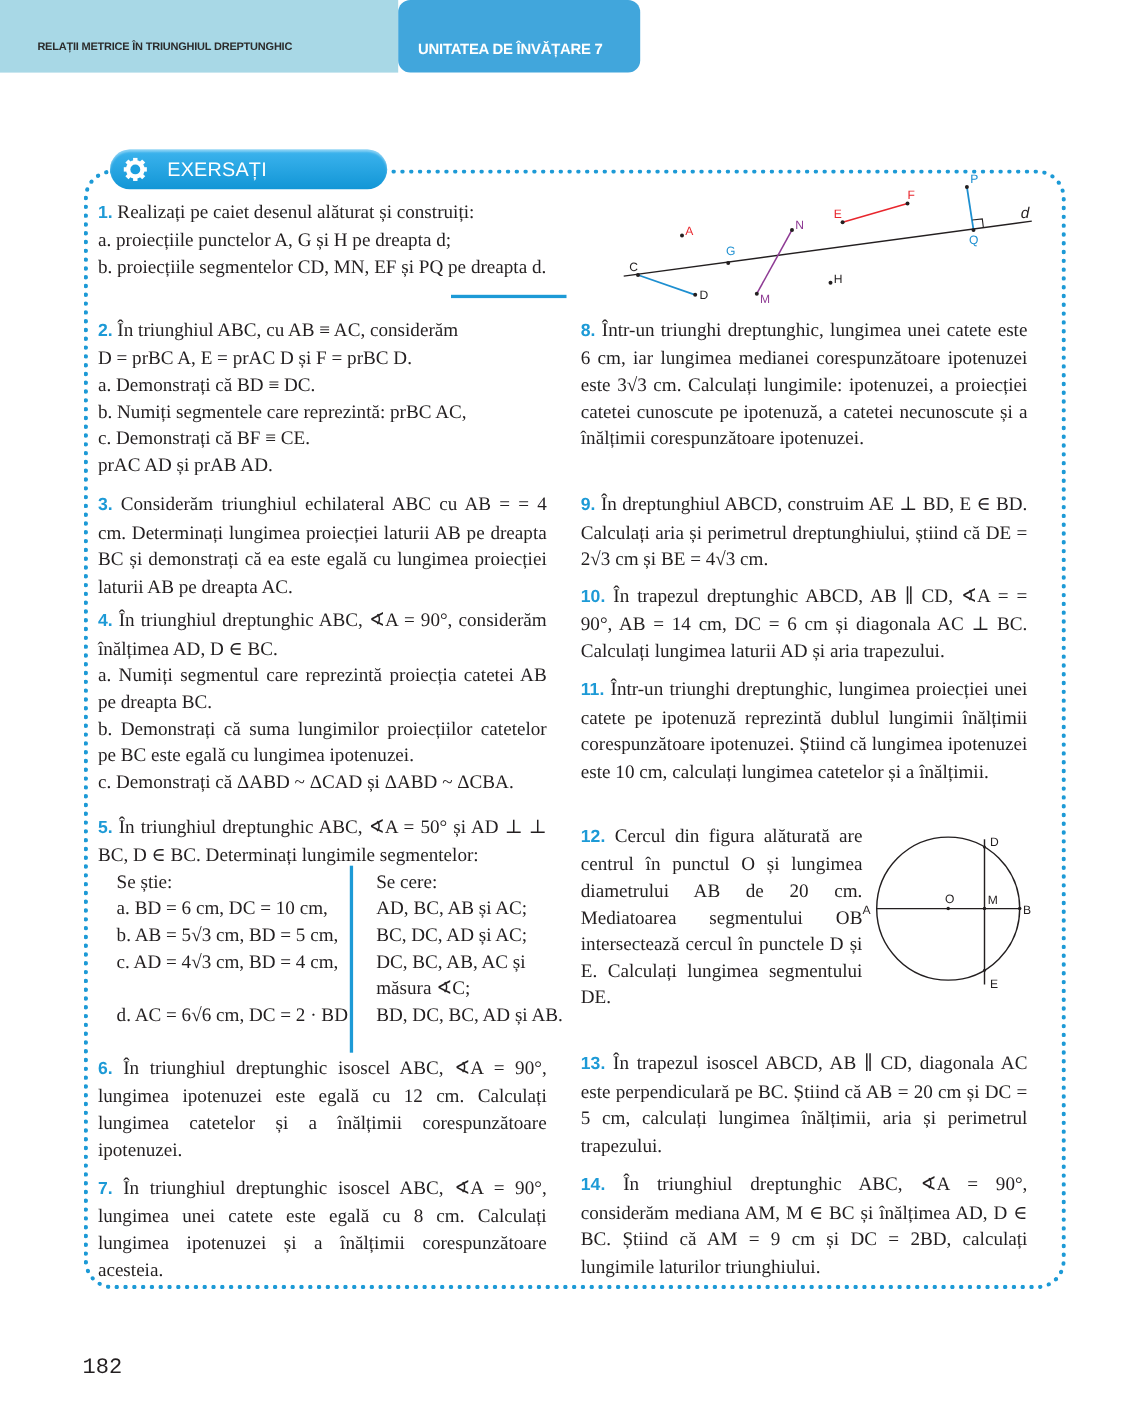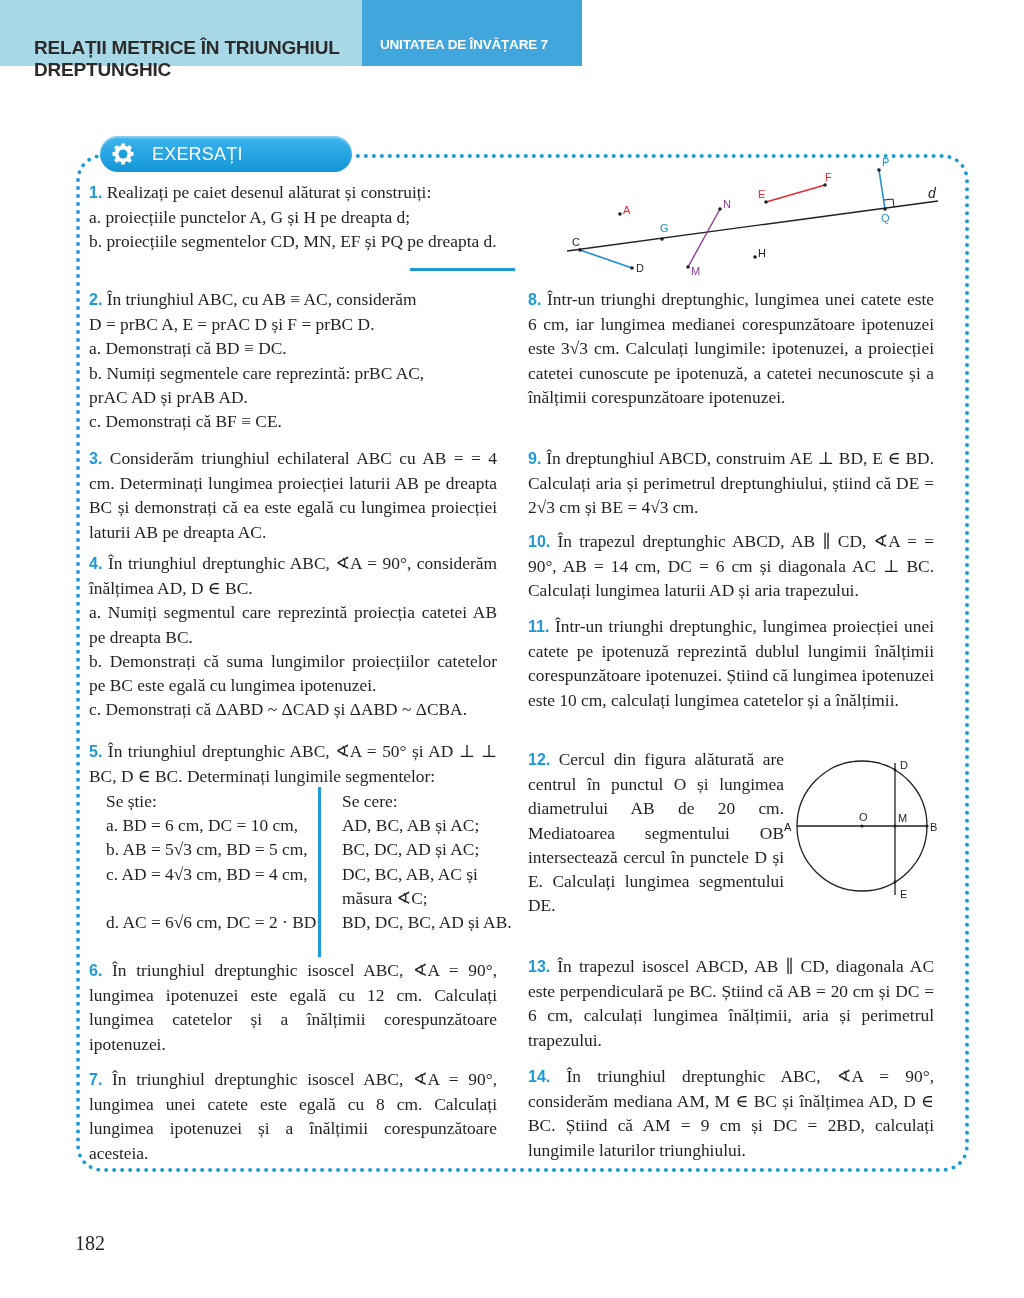--- a/index.html
+++ b/index.html
@@ -7,25 +7,26 @@
   body { position: relative; font-family: "Liberation Serif", "DejaVu Serif", serif; color: #231f20; }
 
   
   .hdr-left {
     position: absolute; left: 0; top: 0; width: 362px; height: 66px;
     background: #a8d8e6;
   }
   .hdr-left span {
     position: absolute; left: 34px; top: 37px;
     font-family: "Liberation Sans", "DejaVu Sans", sans-serif;
-    font-size: 19px; font-weight: bold; color: #2b2b2b; letter-spacing: -0.2px;
+    font-size: 10px; font-weight: bold; color: #2b2b2b; letter-spacing: -0.2px;
   }
   .hdr-right {
     position: absolute; left: 362px; top: 0; width: 220px; height: 66px;
     background: #41a6dc;
+    border-radius: 11px;
   }
   .hdr-right span {
     position: absolute; left: 18px; top: 37px;
     font-family: "Liberation Sans", "DejaVu Sans", sans-serif;
     font-size: 13.5px; font-weight: bold; color: #ffffff; letter-spacing: -0.2px;
   }
 
   
   .frame {
     position: absolute; left: 76px; top: 154px; width: 893px; height: 1018px;
@@ -61,21 +62,21 @@
   .tbl .row { display: flex; }
   .tbl .c1 { width: 232px; }
   .tbl .c2 { width: 178px; padding-left: 4px; }
   .tbl-div { position: absolute; left: 318px; top: 787px; width: 3px; height: 170px; background: #1d9ad6; }
 
   
   .blue-rule { position: absolute; left: 410px; top: 268px; width: 105px; height: 3px; background: #1d9ad6; }
 
   .page-num {
     position: absolute; left: 75px; top: 1232px;
-    font-family: Liberation Serif, serif; font-size: 20px; color: #231f20;
+    font-family: Liberation Mono, monospace; font-size: 20px; color: #231f20;
   }
 
   svg text { font-family: "Liberation Sans", "DejaVu Sans", sans-serif; }
 </style>
 </head>
 <body>
 
 <div class="hdr-left">
   <span>RELAȚII METRICE ÎN TRIUNGHIUL DREPTUNGHIC</span>
 </div>
@@ -147,22 +148,22 @@
   <polyline points="324,50 333,49 334,57" fill="none" stroke="#231f20" stroke-width="1"></polyline>
   <text x="322" y="16" font-size="11" fill="#1d8fd0">P</text>
   <text x="321" y="72" font-size="11" fill="#1d8fd0">Q</text>
 </svg>
 
 <div class="ex col-l" style="top:287px;">
   <span class="line"><span class="num">2.</span> <span>În triunghiul ABC, cu AB ≡ AC, considerăm</span></span>
   <span class="line">D = prBC A, E = prAC D și F = prBC D.</span>
   <span class="line">a. Demonstrați că BD ≡ DC.</span>
   <span class="line">b. Numiți segmentele care reprezintă: prBC AC,</span>
+  <span class="line">c. Demonstrați că BF ≡ CE.</span>
   <span class="line">prAC AD și prAB AD.</span>
-  <span class="line">c. Demonstrați că BF ≡ CE.</span>
 </div>
 
 <div class="ex col-l" style="top:446px;">
   <span class="num">3.</span>
   <span>Considerăm triunghiul echilateral ABC cu AB = = 4 cm. Determinați lungimea proiecției laturii AB pe dreapta BC și demonstrați că ea este egală cu lungimea proiecției laturii AB pe dreapta AC.</span>
 </div>
 
 <div class="ex col-l" style="top:551px;">
   <span class="line"><span class="num">4.</span> <span>În triunghiul dreptunghic ABC, ∢A = 90°, considerăm înălțimea AD, D ∈ BC.</span></span>
   <span class="line">a. Numiți segmentul care reprezintă proiecția catetei AB pe dreapta BC.</span>
@@ -245,21 +246,21 @@
   <text x="4" y="81" font-size="11" fill="#231f20">A</text>
   <text x="150" y="81" font-size="11" fill="#231f20">B</text>
   <text x="79" y="71" font-size="11" fill="#231f20">O</text>
   <text x="118" y="72" font-size="11" fill="#231f20">M</text>
   <text x="120" y="19" font-size="11" fill="#231f20">D</text>
   <text x="120" y="148" font-size="11" fill="#231f20">E</text>
 </svg>
 
 <div class="ex col-r" style="top:954px;">
   <span class="num">13.</span>
-  <span>În trapezul isoscel ABCD, AB ∥ CD, diagonala AC este perpendiculară pe BC. Știind că AB = 20 cm și DC = 6 cm, calculați lungimea înălțimii, aria și perimetrul trapezului.</span>
+  <span>În trapezul isoscel ABCD, AB ∥ CD, diagonala AC este perpendiculară pe BC. Știind că AB = 20 cm și DC = 5 cm, calculați lungimea înălțimii, aria și perimetrul trapezului.</span>
 </div>
 
 <div class="ex col-r" style="top:1064px;">
   <span class="num">14.</span>
   <span>În triunghiul dreptunghic ABC, ∢A = 90°, considerăm mediana AM, M ∈ BC și înălțimea AD, D ∈ BC. Știind că AM = 9 cm și DC = 2BD, calculați lungimile laturilor triunghiului.</span>
 </div>
 
 <div class="page-num">182</div>
 
 </body></html>

